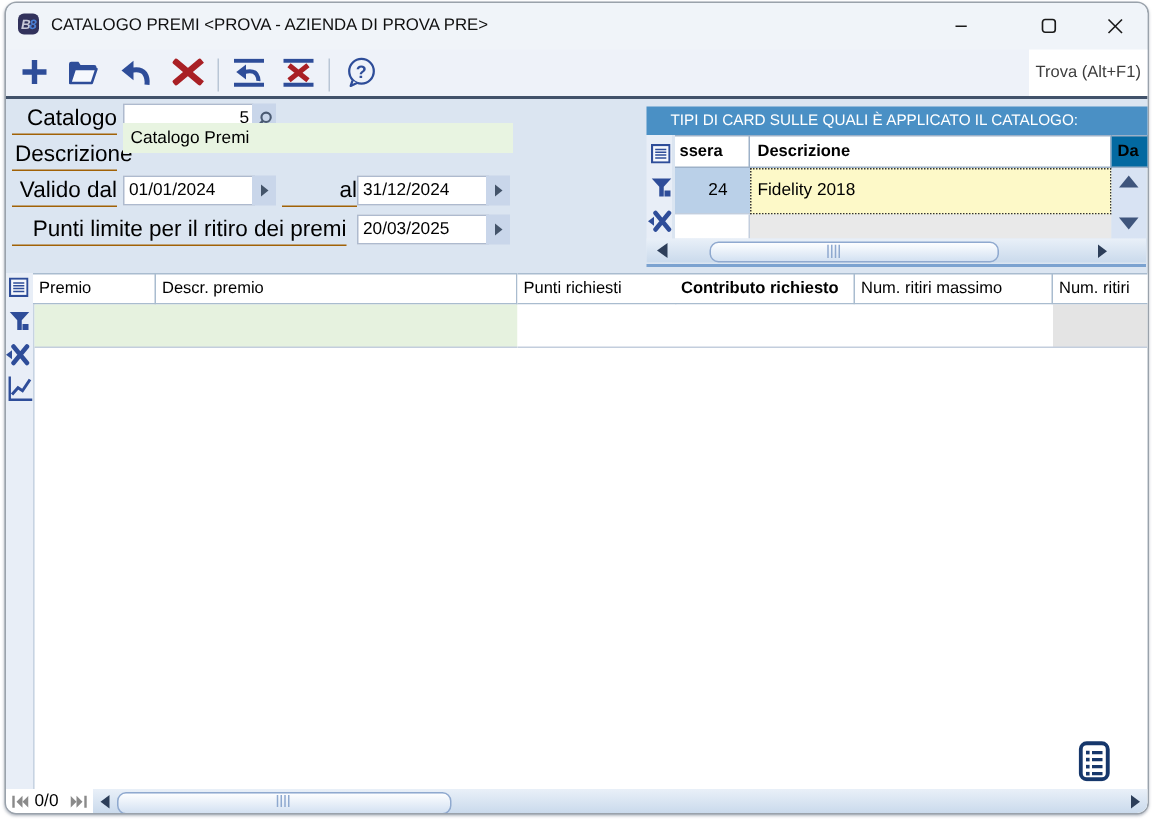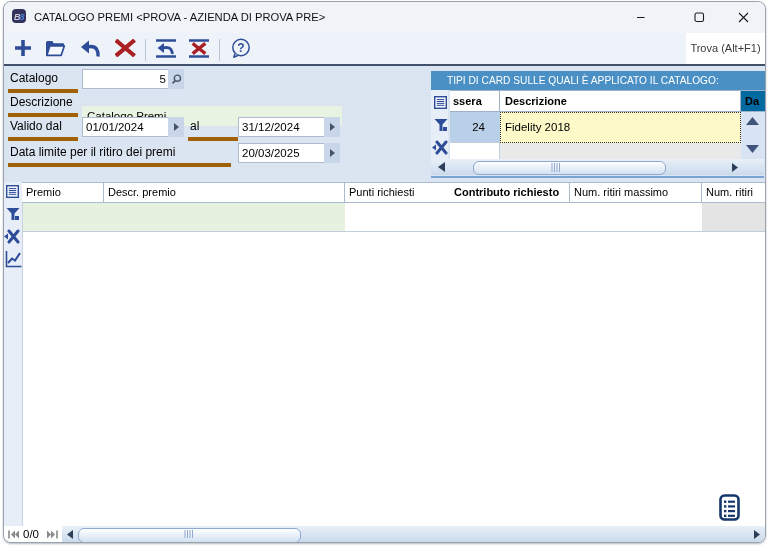--- a/index.html
+++ b/index.html
@@ -10,21 +10,21 @@
   #titlebar{left:0;top:0;width:761px;height:31px;background:#f0f4f9;}
   #appicon{left:8px;top:7px;width:14px;height:14px;border-radius:4px;background:#32325c;}
   #title{left:30px;top:0;height:31px;line-height:31px;font-size:11.2px;color:#101010;}
   
   #toolbar{left:0;top:31px;width:761px;height:31px;background:#eef2f9;}
   .sep{top:37px;width:1px;height:22px;background:#b9c6d6;}
   #trova{left:682px;top:31px;width:79px;height:31px;background:#ffffff;font-size:11px;color:#3c3c3c;text-align:center;line-height:31px;}
   #darkline{left:0;top:62px;width:761px;height:2px;background:#41526a;}
   
   #form{left:0;top:64px;width:761px;height:116px;background:#dbe5f1;}
-  .lbl{font-size:12px;color:#000;border-bottom:4px solid #a16207;height:19px;line-height:17px;padding-left:2px;}
+  .lbl{font-size:15px;color:#000;border-bottom:1px solid #a16207;height:19px;line-height:17px;padding-left:2px;text-align:right;}
   .inp{background:#fff;border:1px solid #aebace;font-size:11.5px;color:#000;line-height:18px;}
   .greenf{background:#e8f4e1;font-size:11.5px;color:#000;line-height:20px;}
   .dbtn{width:16px;height:20px;background:#c9d6ea;}
   .dbtn svg{display:block;margin:5px auto 0;}
   
   #panel{left:427px;top:69px;width:333px;height:106px;}
   #phead{left:0;top:0;width:333px;height:19px;background:#4a90c5;color:#fff;font-size:10.2px;line-height:19px;padding-left:16px;width:327px;}
   #pstrip{left:0;top:19px;width:17px;height:85px;background:#e8eef7;}
   #pborder{left:0;top:105px;width:333px;height:2px;background:#7ba2d0;}
   .gridcell{border-right:1px solid #9db1c8;border-bottom:1px solid #9db1c8;font-size:11px;font-weight:bold;}
@@ -103,36 +103,36 @@
   <div class="abs" id="form"></div>
   <div class="abs lbl" style="left:4px;top:68px;width:68px;">Catalogo</div>
   <div class="abs inp" style="left:78px;top:67px;width:83px;height:18px;text-align:right;padding-right:2px;">5</div>
   <div class="abs dbtn" style="left:164px;top:67px;">
     <svg width="11" height="11">
         <circle cx="6.4" cy="4.2" r="3.1" fill="none" stroke="#4a5a72" stroke-width="1.4"></circle>
         <line x1="4.2" y1="6.6" x2="1.6" y2="9.4" stroke="#4a5a72" stroke-width="1.7"></line>
       </svg>
   </div>
   <div class="abs lbl" style="left:4px;top:92px;width:68px;">Descrizione</div>
-  <div class="abs greenf" style="left:78px;top:104px;width:255px;height:20px;padding-left:5px;">Catalogo Premi</div>
+  <div class="abs greenf" style="left:78px;top:80px;width:255px;height:20px;padding-left:5px;">Catalogo Premi</div>
   <div class="abs lbl" style="left:4px;top:116px;width:68px;">Valido dal</div>
   <div class="abs inp" style="left:78px;top:115px;width:83px;height:18px;padding-left:3px;">01/01/2024</div>
   <div class="abs dbtn" style="left:164px;top:115px;">
     <svg width="8" height="10">
         <path d="M2 1 L7 5 L2 9 Z" fill="#44546a"></path>
       </svg>
   </div>
   <div class="abs lbl" style="left:184px;top:116px;width:48px;">al</div>
   <div class="abs inp" style="left:234px;top:115px;width:83px;height:18px;padding-left:3px;">31/12/2024</div>
   <div class="abs dbtn" style="left:320px;top:115px;">
     <svg width="8" height="10">
         <path d="M2 1 L7 5 L2 9 Z" fill="#44546a"></path>
       </svg>
   </div>
-  <div class="abs lbl" style="left:4px;top:142px;width:221px;">Data limite per il ritiro dei premi</div>
+  <div class="abs lbl" style="left:4px;top:142px;width:221px;">Punti limite per il ritiro dei premi</div>
   <div class="abs inp" style="left:234px;top:141px;width:83px;height:18px;padding-left:3px;">20/03/2025</div>
   <div class="abs dbtn" style="left:320px;top:141px;">
     <svg width="8" height="10">
         <path d="M2 1 L7 5 L2 9 Z" fill="#44546a"></path>
       </svg>
   </div>
 
   <div class="abs" id="panel">
     <div class="abs" id="phead">TIPI DI CARD SULLE QUALI È APPLICATO IL CATALOGO:</div>
     <div class="abs" id="pstrip"></div>

